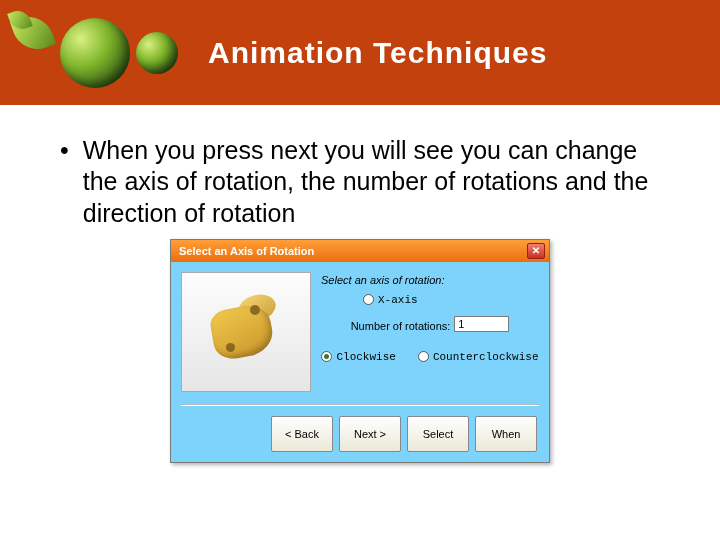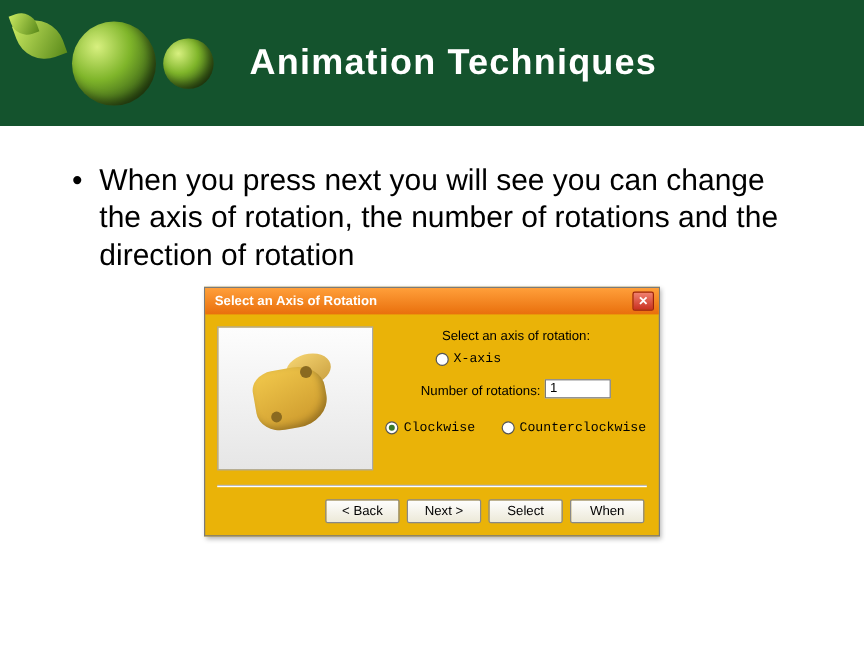--- a/index.html
+++ b/index.html
@@ -4,21 +4,21 @@
 <style>
   * { box-sizing: border-box; margin: 0; padding: 0; }
   body {
     width: 720px;
     height: 540px;
     background: #fff;
     font-family: Arial, Helvetica, sans-serif;
     overflow: hidden;
   }
   .header {
-    background: #14532d;
+    background: #c2410c;
     height: 105px;
     position: relative;
     display: flex;
     align-items: center;
   }
   .logo-region {
     display: flex;
     align-items: center;
     gap: 6px;
     margin-left: 60px;
@@ -56,21 +56,21 @@
     color: #000;
   }
   .bullet .dot { margin-right: 14px; }
   .dialog-wrap {
     display: flex;
     justify-content: center;
     margin-top: 10px;
   }
   .dialog {
     width: 380px;
-    background: #eab308;
+    background: #7dd3fc;
     border: 1px solid #7a7a7a;
     box-shadow: 2px 2px 4px rgba(0,0,0,0.3);
     font-size: 11px;
     font-family: Tahoma, sans-serif;
   }
   .tb {
     background: linear-gradient(#ff9f3a, #e96f0c);
     height: 22px;
     display: flex;
     align-items: center;
@@ -129,21 +129,21 @@
     background:#8a6a20;
     left:46px; top:14px;
   }
   .cam .hole2 {
     position:absolute;
     width:9px;height:9px;border-radius:50%;
     background:#8a6a20;
     left:22px; top:52px;
   }
   .controls { flex: 1; padding-top: 2px; }
-  .prompt { text-align: center; margin-bottom: 8px; }
+  .prompt { text-align: left; margin-bottom: 8px; font-style: italic; }
   .radios { margin-left: 42px; }
   .radio-row {
     display: flex; align-items: center; gap: 4px;
     margin-bottom: 6px;
     font-family: Liberation Mono, monospace;
   }
   .radio-row.sel span.lbl { border: 1px dotted #555; padding: 0 1px; }
   .rcircle {
     width:11px;height:11px;border:1px solid #555;border-radius:50%;
     display:flex;align-items:center;justify-content:center;background:#fff;
@@ -167,21 +167,21 @@
     border-top: 1px solid #bbb;
     border-bottom: 1px solid #fff;
     height: 0;
   }
   .btnrow {
     display:flex;justify-content:flex-end;gap:6px;
     padding: 10px 12px 10px 12px;
   }
   .wbtn {
     min-width: 62px;
-    height: 20px;
+    height: 36px;
     background: linear-gradient(#fefefe,#ece9d8);
     border: 1px solid #888;
     border-radius: 2px;
     font-size: 11px;
     font-family: Tahoma, sans-serif;
     cursor: pointer;
     padding: 0 4px;
     display: flex;
     align-items: center;
     justify-content: center;

